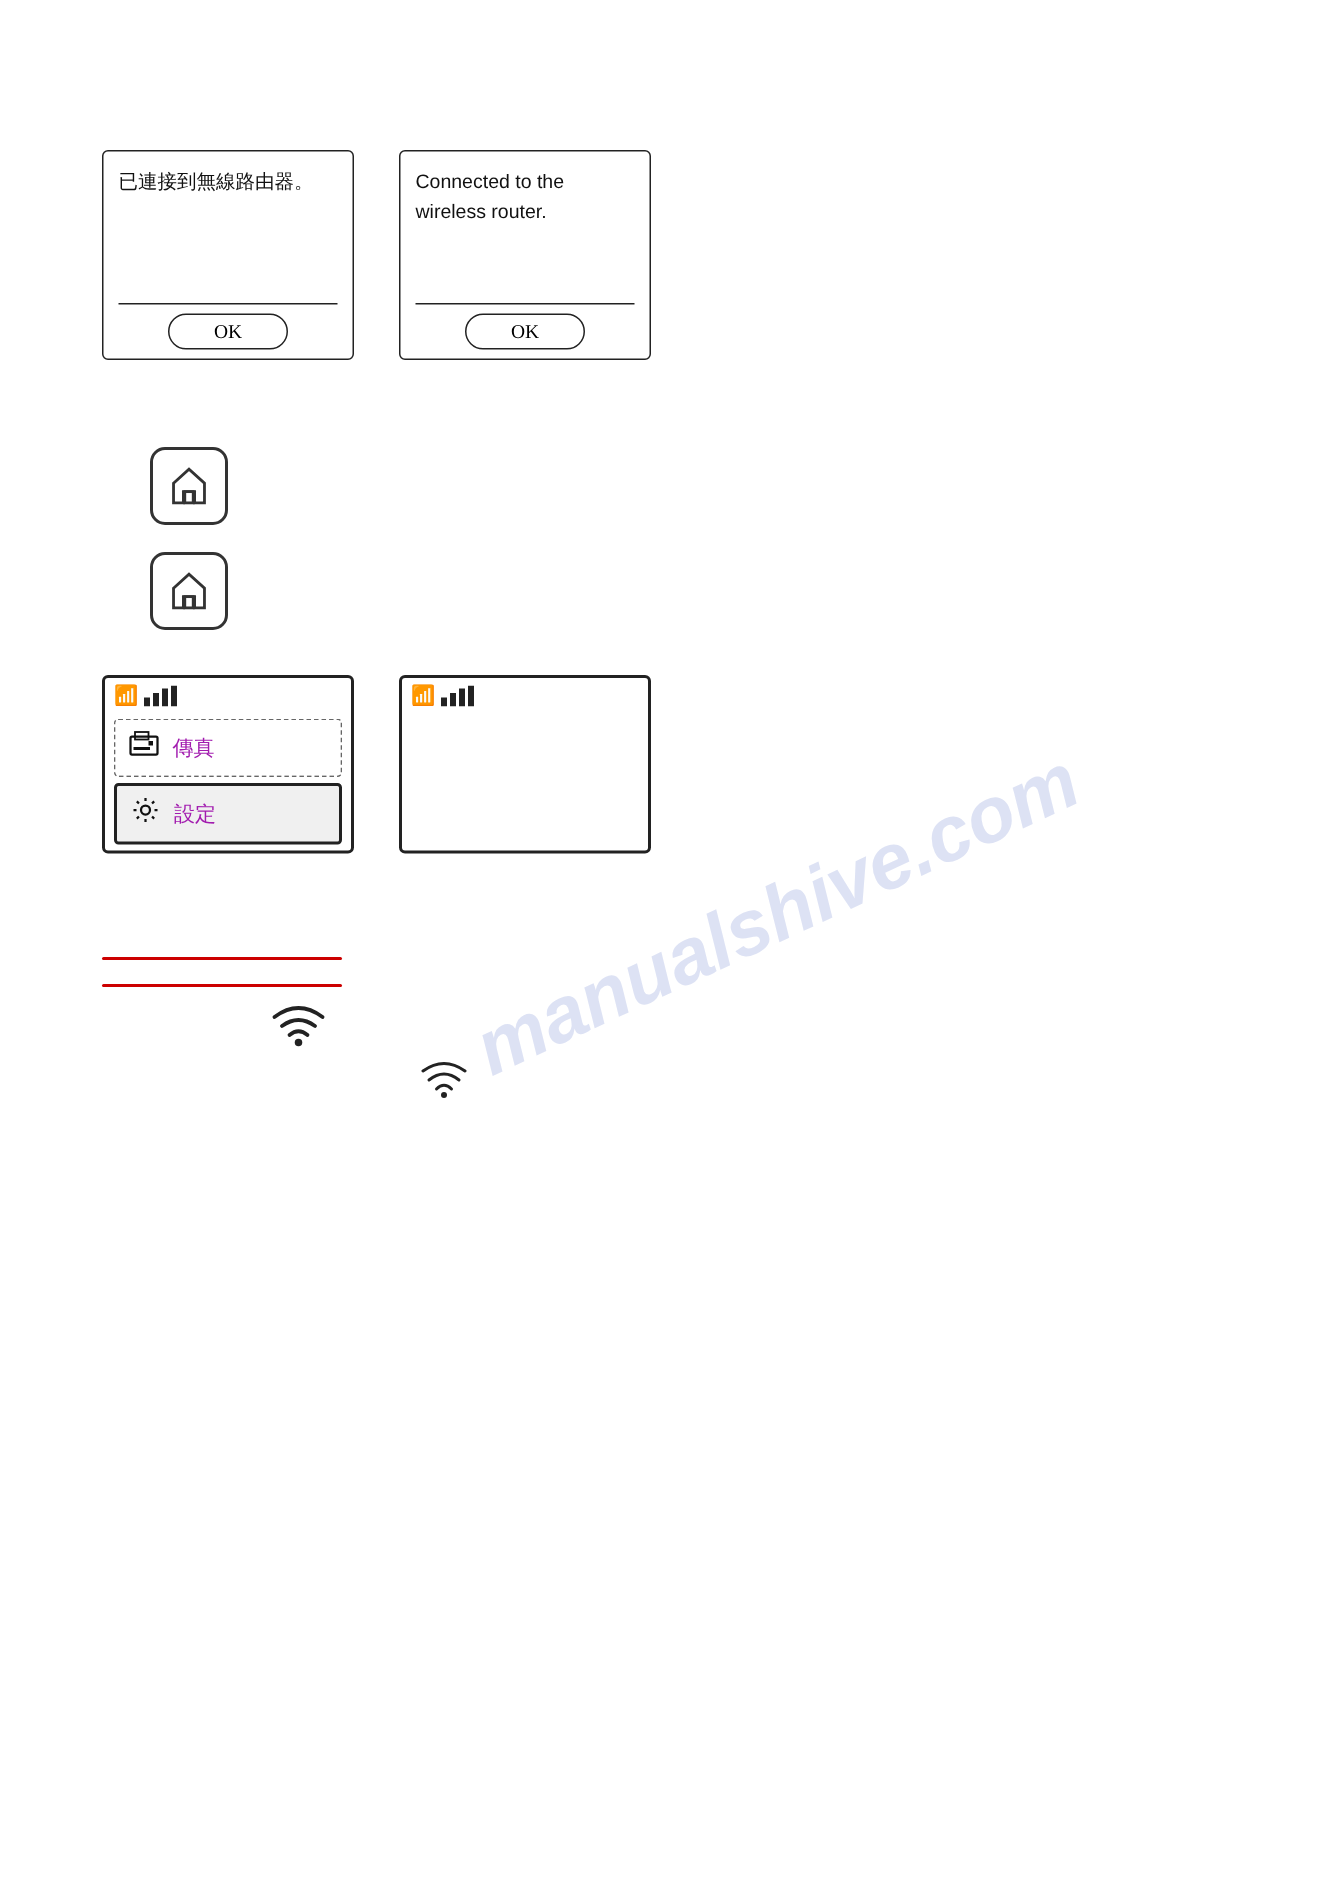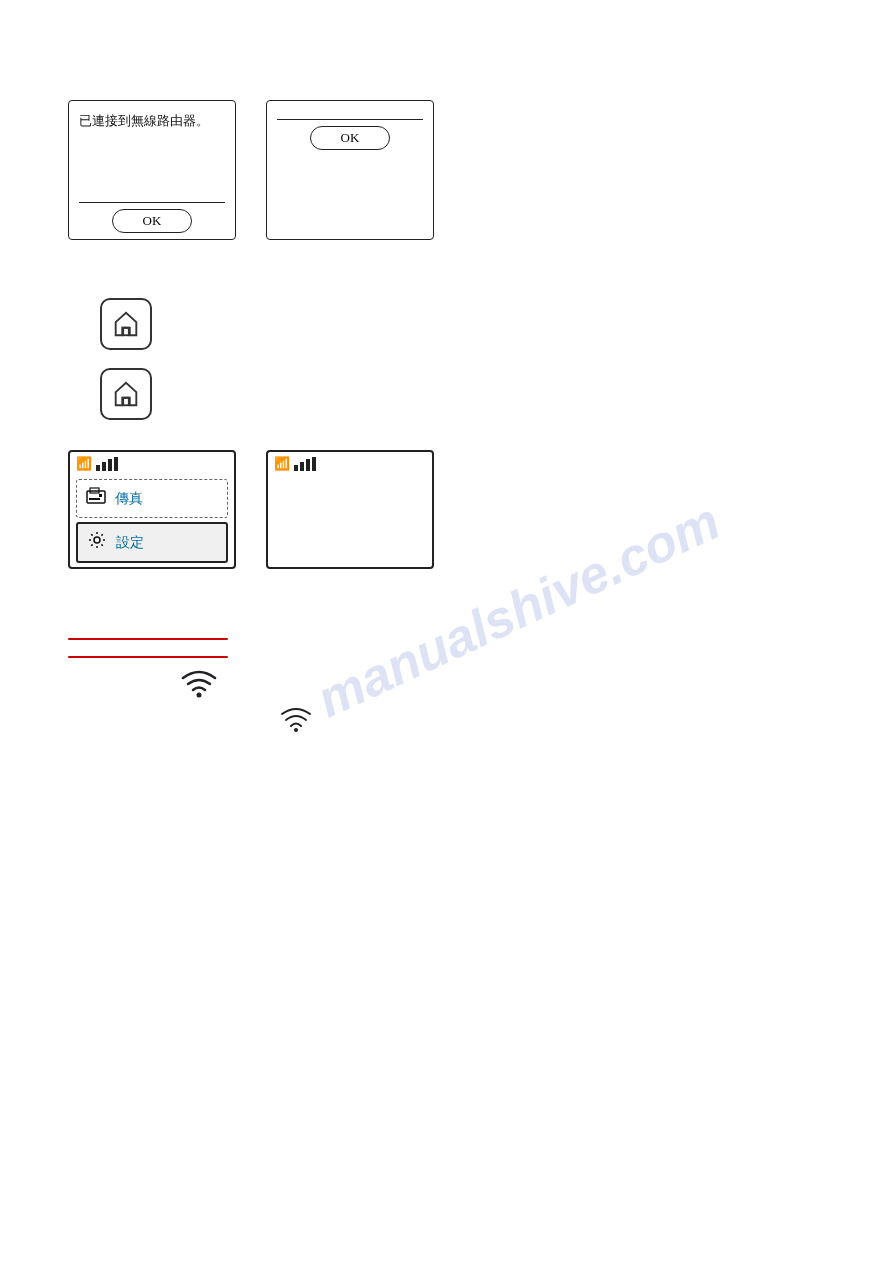--- a/index.html
+++ b/index.html
@@ -119,21 +119,21 @@
     }
 
     .menu-item-icon {
       font-size: 18px;
       width: 22px;
       text-align: center;
     }
 
     .menu-item-label {
       font-size: 14px;
-      color: #0369a1;
+      color: #a21caf;
     }
 
     
     .divider-red {
       position: absolute;
       height: 2px;
       background: #cc0000;
       border-radius: 1px;
     }
 
@@ -157,20 +157,21 @@
   <div class="dialog-row">
 
     <div class="dialog-box">
       <div class="dialog-text">已連接到無線路由器。</div>
       <div class="dialog-ok-area">
         <span class="dialog-ok-btn">OK</span>
       </div>
     </div>
 
     <div class="dialog-box">
+      <div class="dialog-text">Connected to the wireless router.</div>
       <div class="dialog-ok-area">
         <span class="dialog-ok-btn">OK</span>
       </div>
     </div>
   </div>
 
   <div style="position:absolute; top: 298px; left: 100px;">
     <div class="home-icon-box">
       <svg viewBox="0 0 32 32" fill="none" xmlns="http://www.w3.org/2000/svg">
         <path d="M5 14L16 4L27 14V28H20V20H12V28H5V14Z" stroke="#333" stroke-width="2" fill="none"></path>

